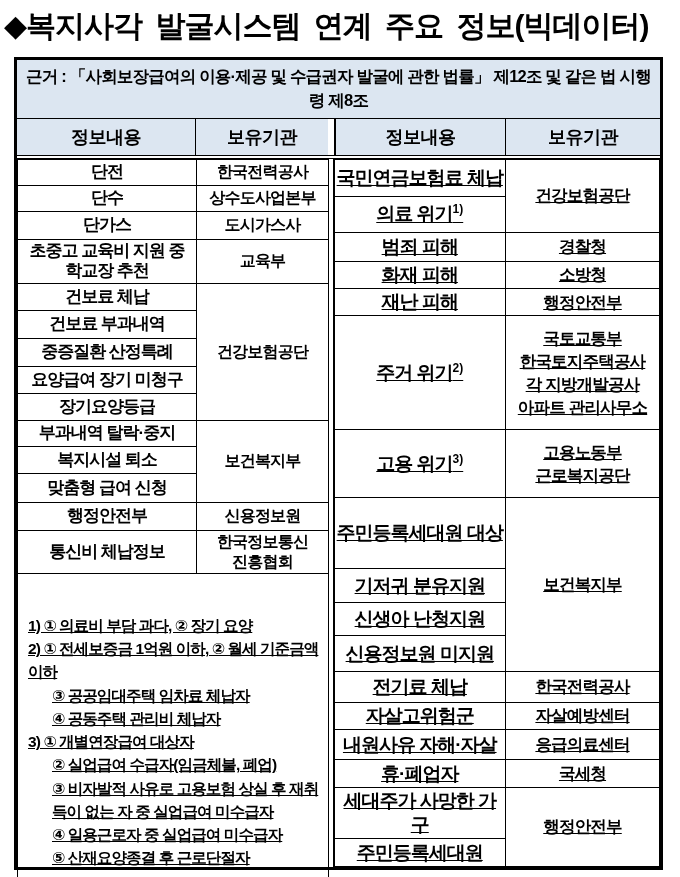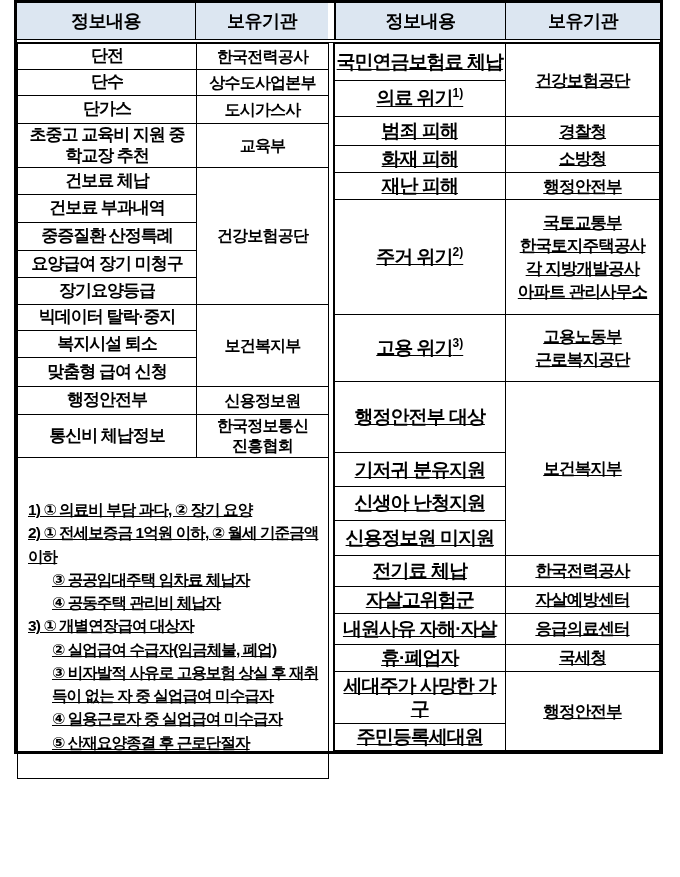--- a/index.html
+++ b/index.html
@@ -107,23 +107,25 @@
     line-height:1.5;
     text-decoration:underline;
   }
   .fn-indent-1{padding-left:24px;}
 </style>
 </head>
 <body>
 
 <div class="page">
 
+  <div class="title">◆복지사각 발굴시스템 연계 주요 정보(빅데이터)</div>
 
   <div class="tbl">
 
+    <div class="basis">근거 : 「사회보장급여의 이용·제공 및 수급권자 발굴에 관한 법률」 제12조 및 같은 법 시행령 제8조</div>
 
     <div class="colheads">
       <div class="ch ch1">정보내용</div>
       <div class="ch ch2">보유기관</div>
       <div class="chgap"></div>
       <div class="ch ch3">정보내용</div>
       <div class="ch ch4">보유기관</div>
     </div>
 
     <div class="tbody-flex">
@@ -161,21 +163,21 @@
         <tr style="height:28px">
           <td class="item">중증질환 산정특례</td>
         </tr>
         <tr style="height:27px">
           <td class="item">요양급여 장기 미청구</td>
         </tr>
         <tr style="height:27px">
           <td class="item">장기요양등급</td>
         </tr>
         <tr style="height:26px">
-          <td class="item">빅데이터 탈락·중지</td>
+          <td class="item">부과내역 탈락·중지</td>
           <td class="org" rowspan="3">보건복지부</td>
         </tr>
         <tr style="height:27px">
           <td class="item">복지시설 퇴소</td>
         </tr>
         <tr style="height:29px">
           <td class="item">맞춤형 급여 신청</td>
         </tr>
         <tr style="height:28px">
           <td class="item">행정안전부</td>
@@ -227,21 +229,21 @@
 한국토지주택공사
 각 지방개발공사
 아파트 관리사무소</td>
         </tr>
         <tr style="height:66px">
           <td class="item"><span>고용 위기</span><sup>3)</sup></td>
           <td class="org">고용노동부
 근로복지공단</td>
         </tr>
         <tr style="height:70px">
-          <td class="item">행정안전부 대상</td>
+          <td class="item">주민등록세대원 대상</td>
           <td class="org" rowspan="4">보건복지부</td>
         </tr>
         <tr style="height:33px">
           <td class="item">기저귀 분유지원</td>
         </tr>
         <tr style="height:33px">
           <td class="item">신생아 난청지원</td>
         </tr>
         <tr style="height:35px">
           <td class="item">신용정보원 미지원</td>

